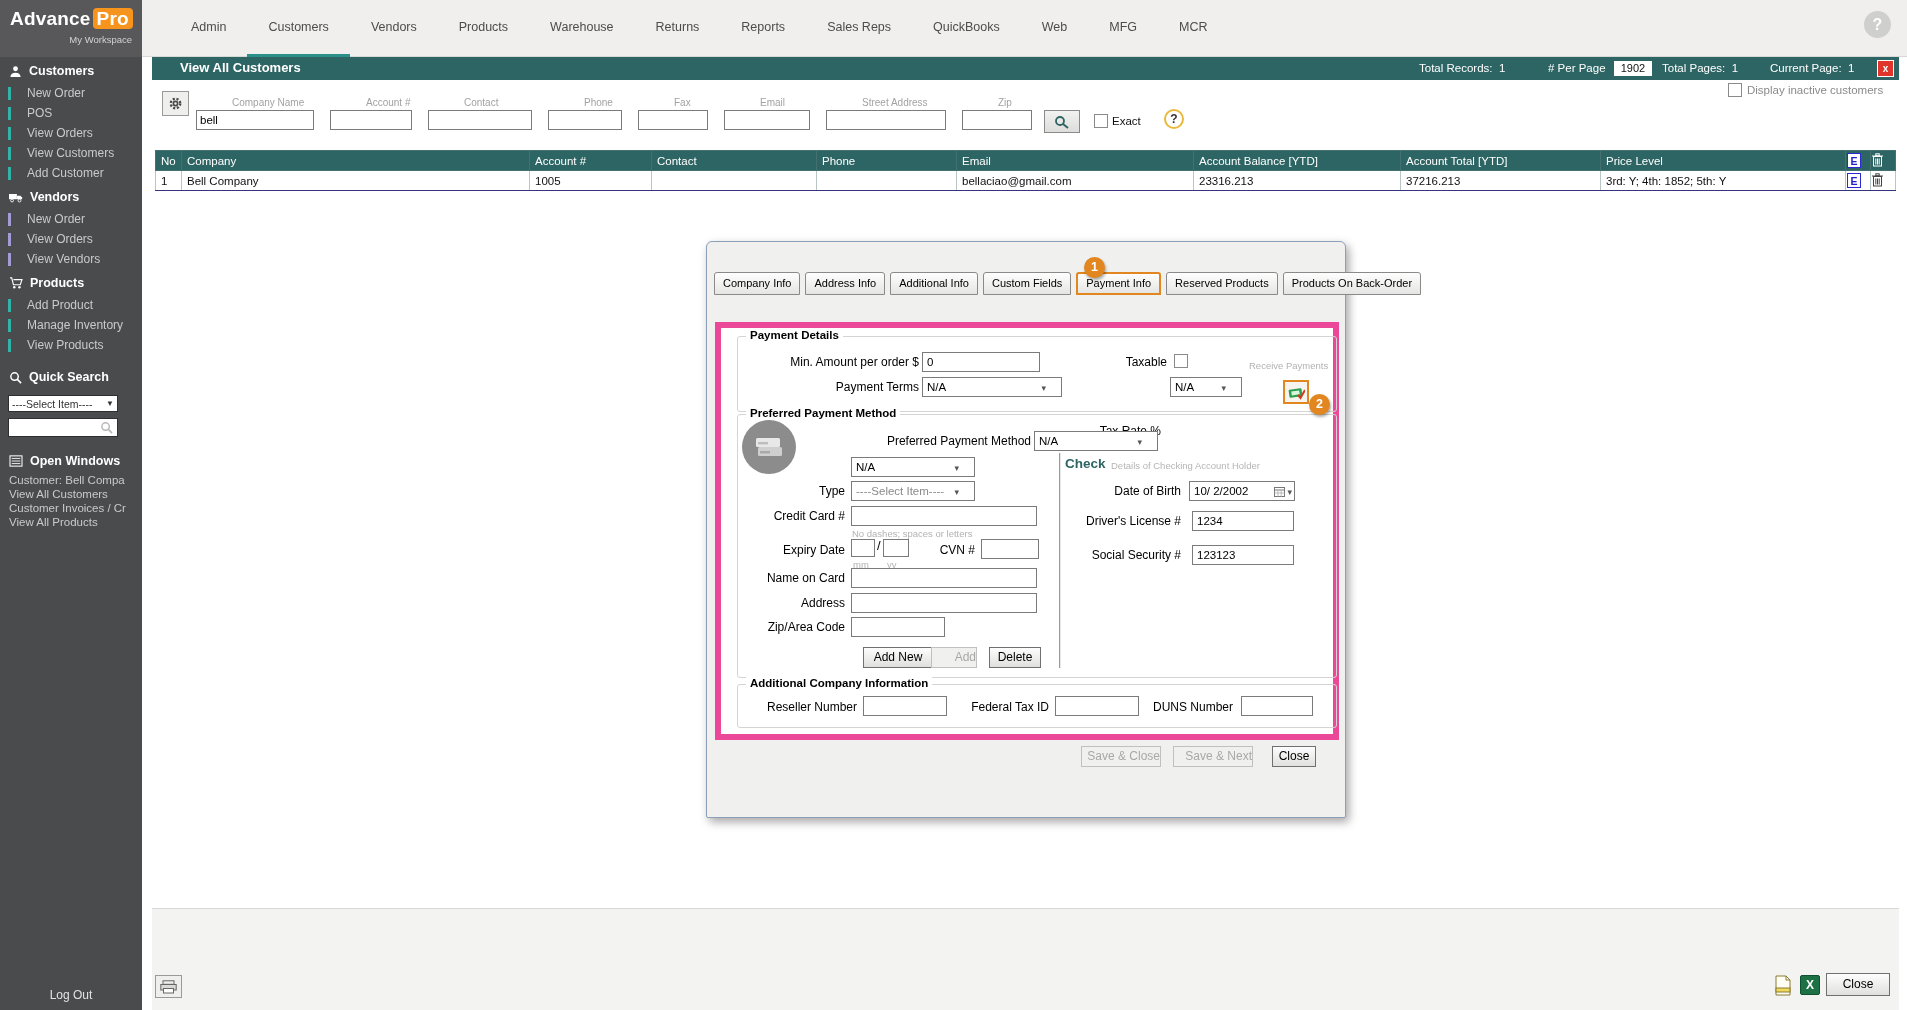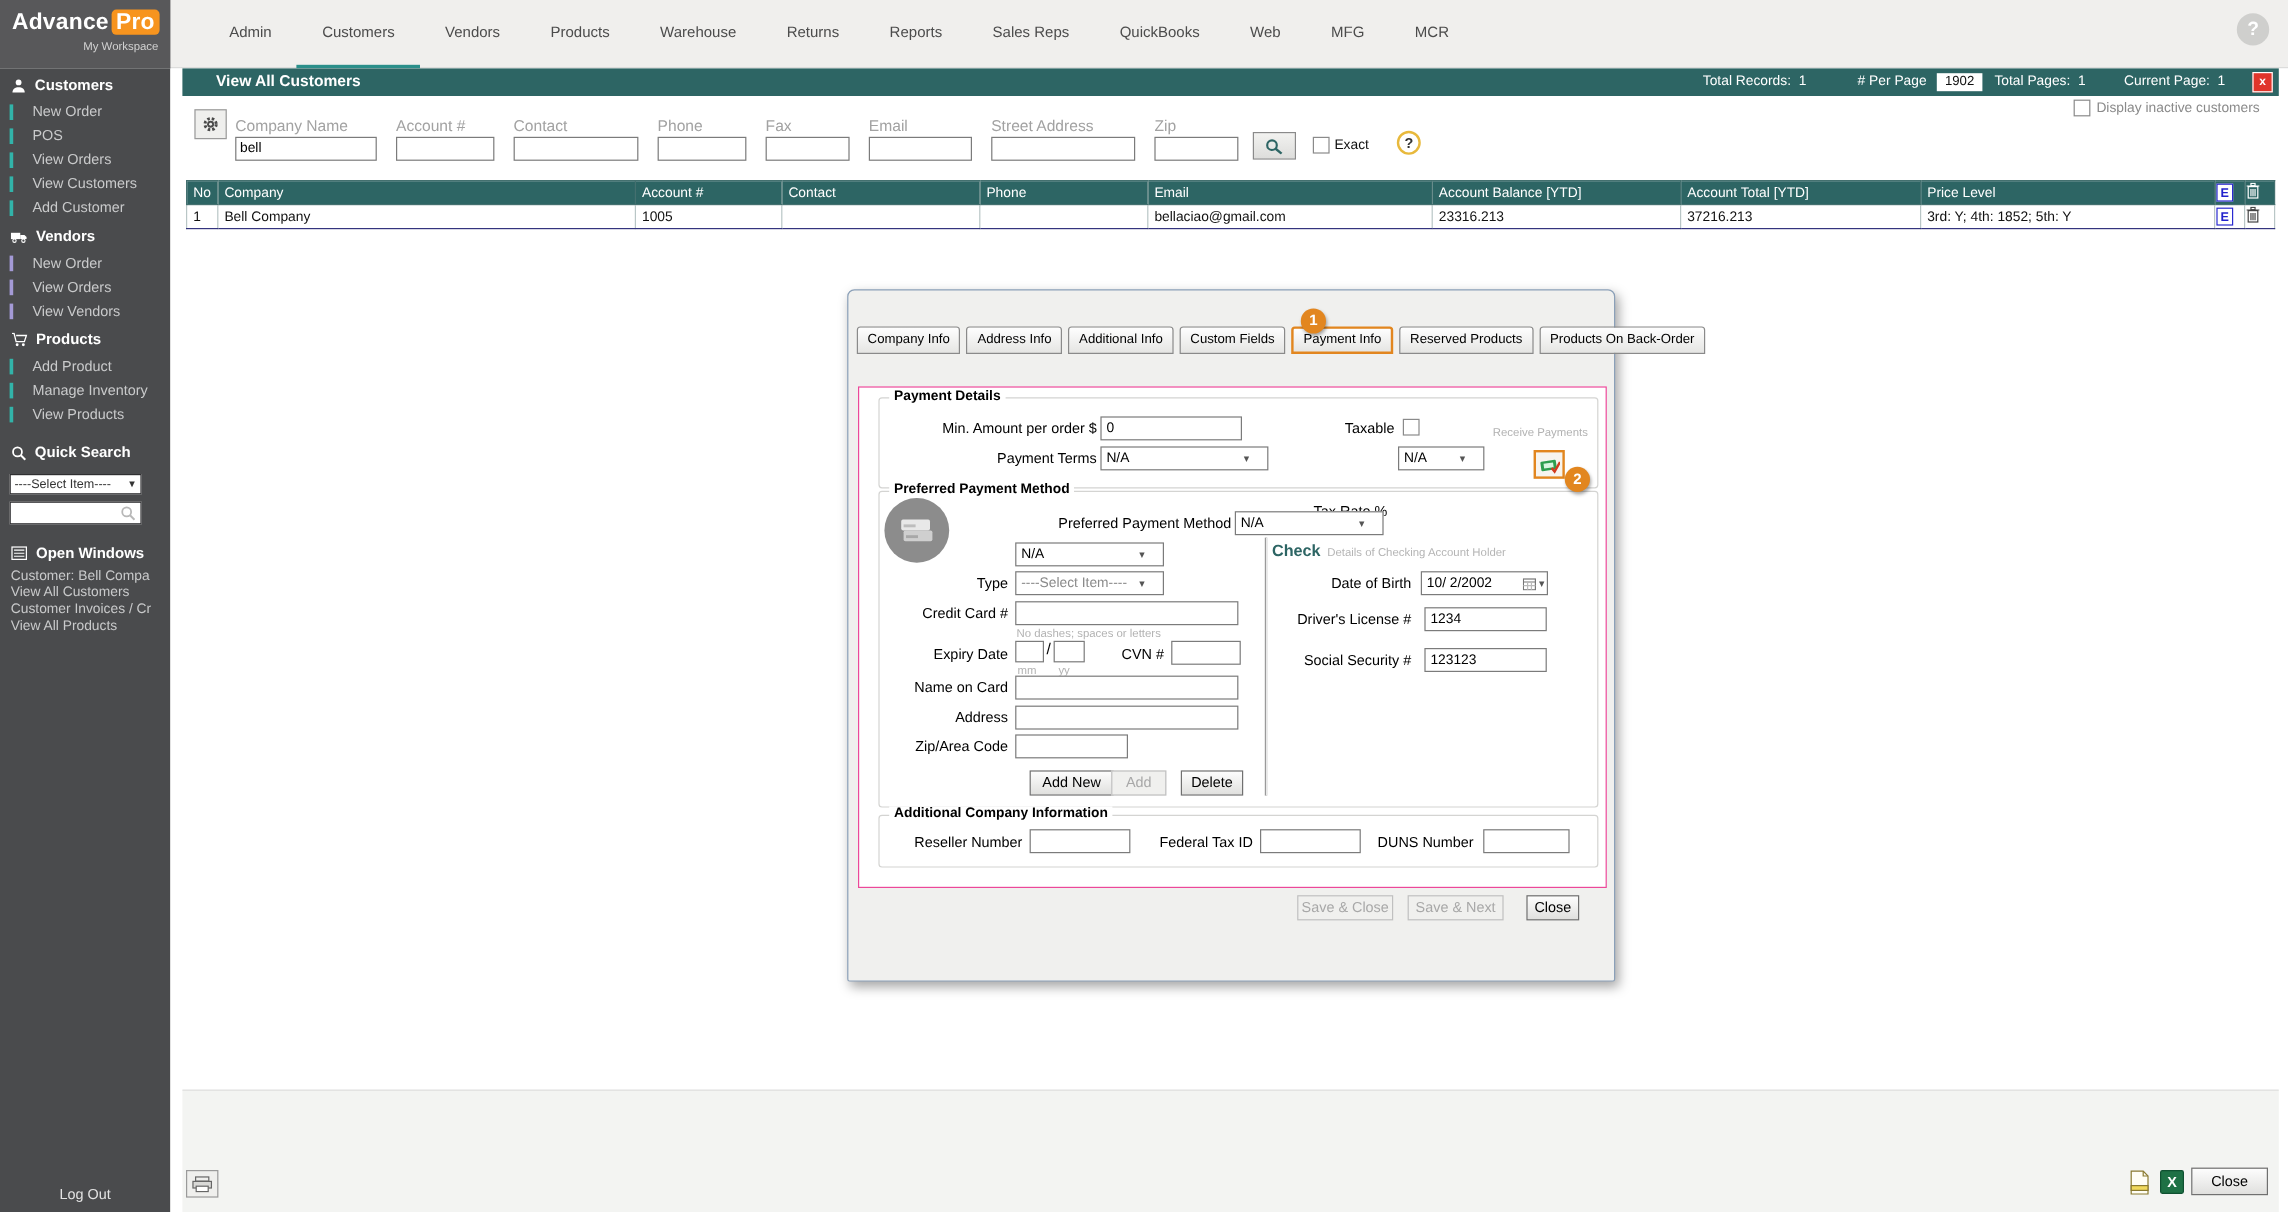--- a/index.html
+++ b/index.html
@@ -37,21 +37,21 @@
   #teal-title{position:absolute;left:28px;top:3px;font-size:13px;font-weight:bold;}
   .tb-stat{position:absolute;top:5px;font-size:11.5px;}
   #per-page-box{position:absolute;top:4px;width:38px;height:15px;background:#fff;color:#111;font-size:11px;text-align:center;line-height:15px;}
   #tb-close{position:absolute;right:5px;top:3px;width:17px;height:17px;background:#e0352b;border:1px solid #fff;color:#fff;font-size:10px;font-weight:bold;text-align:center;line-height:15px;cursor:pointer;}
 
   #display-inactive{position:absolute;left:1586px;top:26px;display:flex;align-items:center;gap:5px;color:#8a8a8a;font-size:11.5px;}
   .cb{width:14px;height:14px;border:1px solid #8a8a8a;background:#fff;}
 
   #gear-btn{position:absolute;left:20px;top:34px;width:27px;height:25px;border:1px solid #9a9a9a;background:#efefed;display:flex;align-items:center;justify-content:center;cursor:pointer;}
   #filter-fields{position:absolute;left:54px;top:40px;display:flex;gap:16px;}
-  .ffield .flab{font-size:13px;color:#a2a2a2;margin-bottom:2px;}
+  .ffield .flab{font-size:10px;color:#a2a2a2;margin-bottom:2px;margin-left:36px;}
   .ffield input{height:20px;border:1px solid #7b7b7b;font-size:11.5px;padding:0 3px;width:100%;font-family:"Liberation Sans",sans-serif;}
   #search-btn{position:absolute;left:902px;top:53px;width:36px;height:23px;border:1px solid #8a8a8a;background:linear-gradient(#f2f2f0,#dddddb);display:flex;align-items:center;justify-content:center;cursor:pointer;}
   #exact-wrap{position:absolute;left:952px;top:57px;display:flex;align-items:center;gap:4px;font-size:11.5px;color:#111;}
   #filter-help{position:absolute;left:1022px;top:52px;width:20px;height:20px;border:2px solid #e8b93c;border-radius:50%;background:#fff;color:#333;font-size:12px;font-weight:bold;text-align:center;line-height:17px;}
 
   
   #cust-table{position:absolute;left:13px;top:93px;border-collapse:collapse;table-layout:fixed;width:1740px;border:1px solid #34347e;}
   #cust-table th{background:#2d6564;color:#fff;font-size:11.5px;font-weight:normal;text-align:left;padding:2px 5px;height:20px;border:1px solid #44706f;white-space:nowrap;overflow:hidden;}
   #cust-table td{background:#fff;color:#111;font-size:11.5px;padding:2px 5px;height:20px;border:1px solid #b9c6c6;border-bottom:1px solid #34347e;white-space:nowrap;overflow:hidden;}
   .e-icon{display:inline-block;width:14px;height:15px;background:#fff;border:1px solid #2a2ad0;color:#2222cc;font-size:10.5px;font-weight:bold;text-align:center;line-height:14px;}
@@ -66,30 +66,30 @@
   
   #dialog{position:absolute;left:706px;top:241px;width:640px;height:577px;background:#f0f0ee;border:1px solid #8ba0b8;border-radius:6px 6px 2px 2px;box-shadow:3px 4px 10px rgba(0,0,0,.35);}
   #dlg-title{position:absolute;left:0;top:0;width:100%;height:26px;background:linear-gradient(#e9f1fb,#ccd9ea);border-bottom:1px solid #b9c6d6;border-radius:6px 6px 0 0;}
   #dlg-title-text{position:absolute;left:12px;top:5px;font-size:12.5px;color:#62708a;}
   .win-btn{position:absolute;top:4px;width:25px;height:16px;border:1px solid #96a7bc;border-radius:3px;background:linear-gradient(#f6f9fd,#d7e2ef);color:#3a4a5a;font-size:9px;text-align:center;line-height:14px;cursor:pointer;}
   .tabs-row{position:absolute;left:7px;display:flex;gap:5px;}
   .tab{height:23px;padding:0 8px;border:1px solid #8a8a8a;border-radius:3px 3px 0 0;background:linear-gradient(#fefefe,#e5e5e3);font-size:11px;line-height:21px;white-space:nowrap;cursor:pointer;}
   .tab.active-orange{border:2px solid #e2861f;line-height:19px;}
   .num-badge{position:absolute;width:21px;height:21px;border-radius:50%;background:#e2861f;color:#fff;font-size:12.5px;font-weight:bold;text-align:center;line-height:21px;box-shadow:1px 2px 3px rgba(0,0,0,.35);z-index:5;}
 
-  #dlg-panel{position:absolute;left:8px;top:80px;width:624px;height:418px;background:#fff;border:1px solid #ec4899;}
+  #dlg-panel{position:absolute;left:8px;top:80px;width:624px;height:418px;background:#fff;border:6px solid #ec4899;}
   .fieldset{position:absolute;border:1px solid #d4d4d2;border-radius:3px;}
   .legend{position:absolute;top:-8px;left:8px;background:#fff;padding:0 4px;font-weight:bold;font-size:11.5px;color:#000;white-space:nowrap;}
   .flabel{position:absolute;font-size:12px;color:#000;text-align:right;white-space:nowrap;}
   .win-input{position:absolute;border:1px solid #7b7b7b;background:#fff;font-size:11.5px;padding:0 4px;font-family:"Liberation Sans",sans-serif;height:20px;}
   .combo{position:absolute;height:20px;border:1px solid #7b7b7b;background:#fff;display:flex;align-items:center;justify-content:space-between;padding:0 15px 0 4px;font-size:11.5px;cursor:pointer;}
   .combo .arrow::after{content:"▾";font-size:9px;color:#555;}
   .hint{position:absolute;font-size:9.5px;color:#b2b2b2;white-space:nowrap;}
   .dlg-btn{position:absolute;height:21px;border:1px solid #707070;background:linear-gradient(#fdfdfd,#e0e0de);font-size:12px;text-align:center;line-height:19px;cursor:pointer;}
-  .dlg-btn.disabled{color:#a8a8a8;border-color:#c0c0c0;background:#f0f0ee;cursor:default;}
+  .dlg-btn.disabled{color:#a8a8a8;border-color:#c0c0c0;background:#f0f0ee;cursor:default;text-align:right;}
   #check-divider{position:absolute;left:338px;top:125px;width:2px;height:215px;background:#9a9a9a;border-right:1px solid #e8e8e8;}
   #check-title{position:absolute;left:344px;top:128px;font-size:13.5px;font-weight:bold;color:#2d6564;}
   #check-sub{position:absolute;left:390px;top:132px;font-size:9.5px;color:#b5b5b5;}
   #rp-icon-btn{position:absolute;left:562px;top:52px;width:26px;height:24px;border:2px solid #e2861f;background:#f7f4ef;display:flex;align-items:center;justify-content:center;cursor:pointer;}
   #avatar{position:absolute;left:21px;top:92px;width:54px;height:54px;border-radius:50%;background:#8c8c8c;display:flex;align-items:center;justify-content:center;}
 </style>
 </head>
 <body>
 
 <div id="screen">

